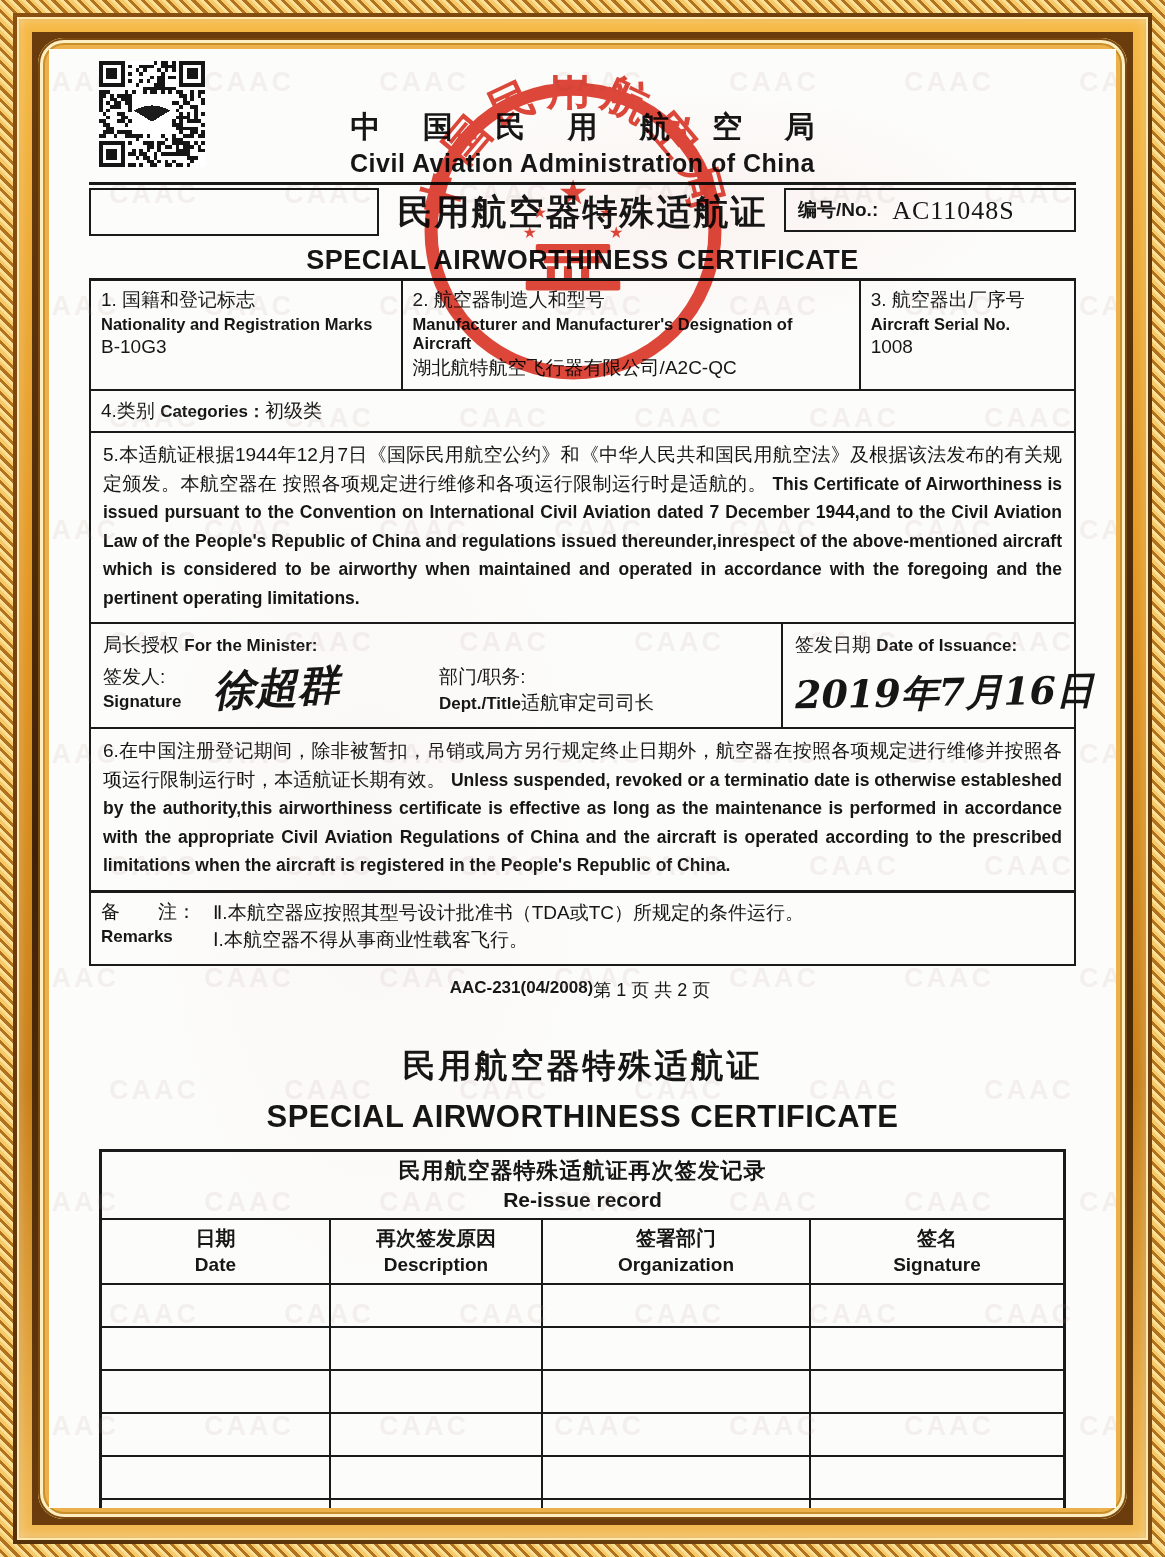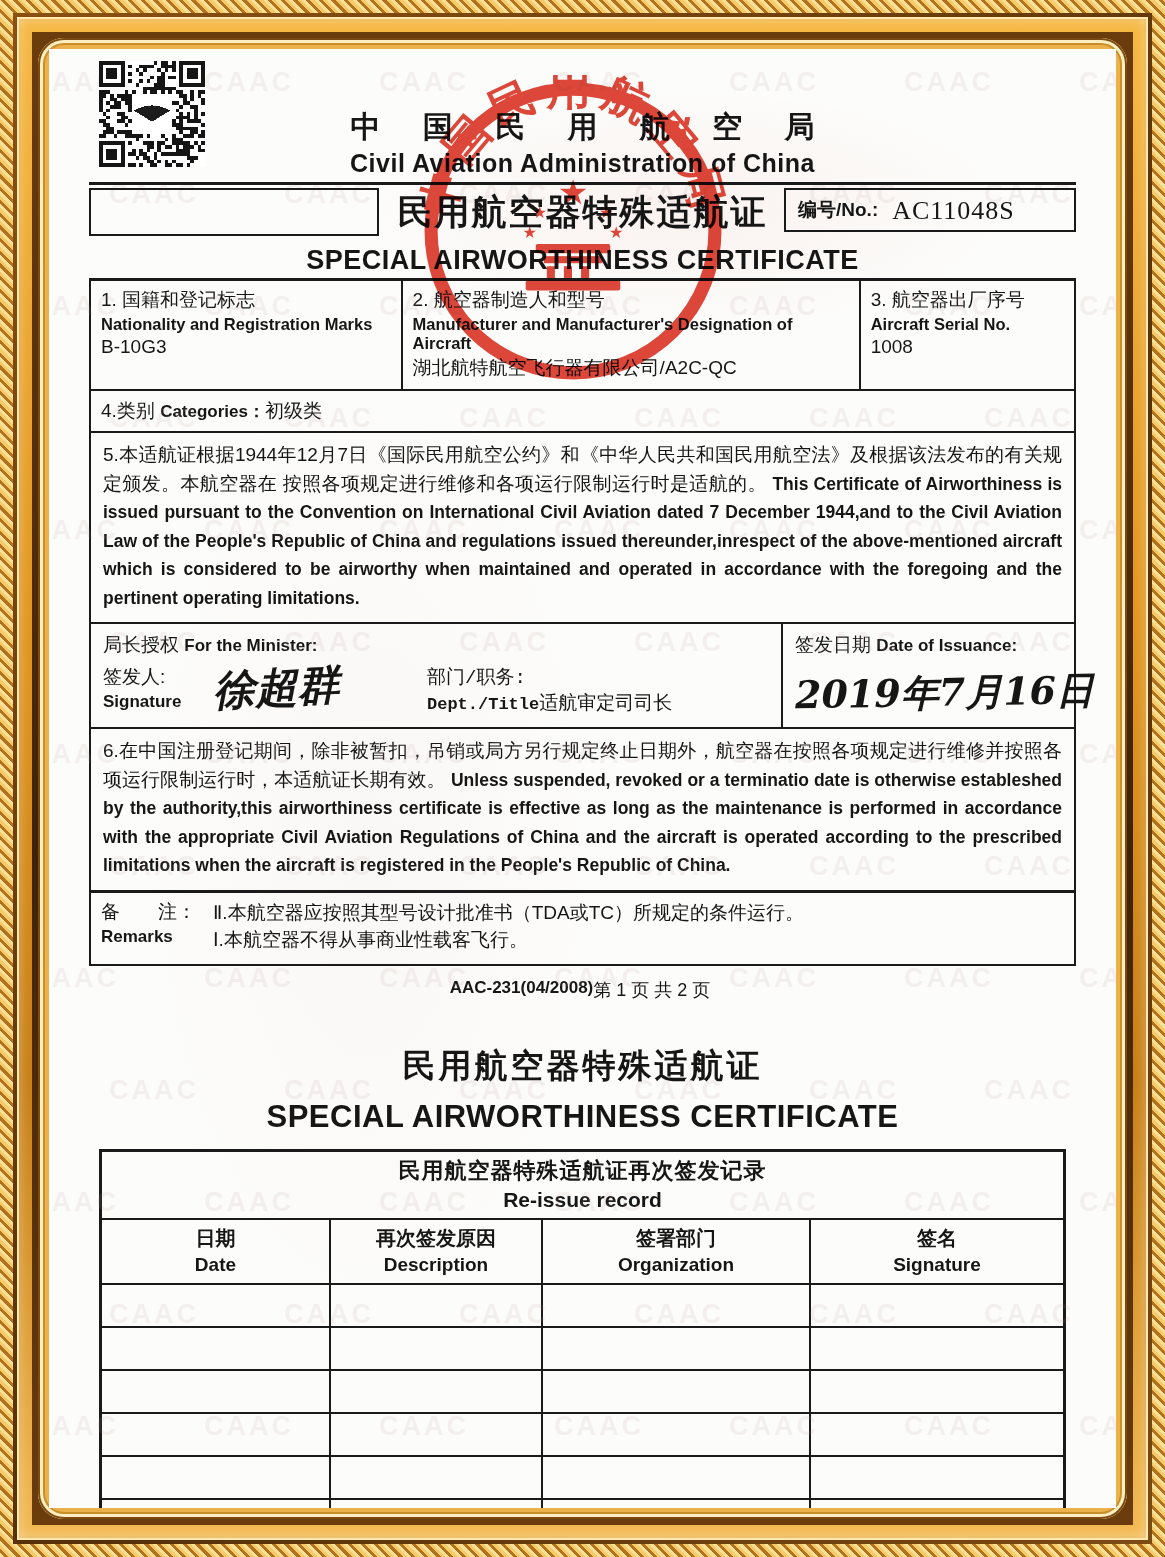--- a/index.html
+++ b/index.html
@@ -57,21 +57,21 @@
   
   .r4{display:flex;min-height:92px;}
   .sig-cell{flex:1;padding:8px 12px;box-sizing:border-box;}
   .minister{font-size:19px;}
   .minister b{font-size:17px;}
   .sig-flex{display:flex;margin-top:6px;align-items:flex-start;}
   .sig-label{font-size:19px;width:104px;}
   .sig-label b{font-size:17px;}
   .handwrite{font-family:"DejaVu Serif",serif;font-style:italic;font-weight:600;white-space:nowrap;}
   .hw-name{font-size:42px;transform:rotate(-3deg);margin:-6px 0 0 6px;width:200px;}
-  .dept{margin-left:14px;font-size:19px;font-family:Liberation Mono, monospace;}
+  .dept{margin-left:26px;font-size:19px;}
   .dept b{font-size:17px;}
   .date-cell{width:29.8%;border-left:2px solid #1a1a1a;box-sizing:border-box;padding:8px 12px;}
   .date-cell .dlab{font-size:19px;}
   .date-cell b{font-size:17px;}
   .hw-date{font-size:38px;transform:rotate(-1deg);margin-top:10px;text-align:center;}
   
   .r6{display:flex;border-top-width:3px !important;padding:6px 10px 10px;}
   .rem-label{width:112px;font-size:19px;}
   .rem-label .cnl{letter-spacing:0;}
   .rem-label b{font-size:17px;}

